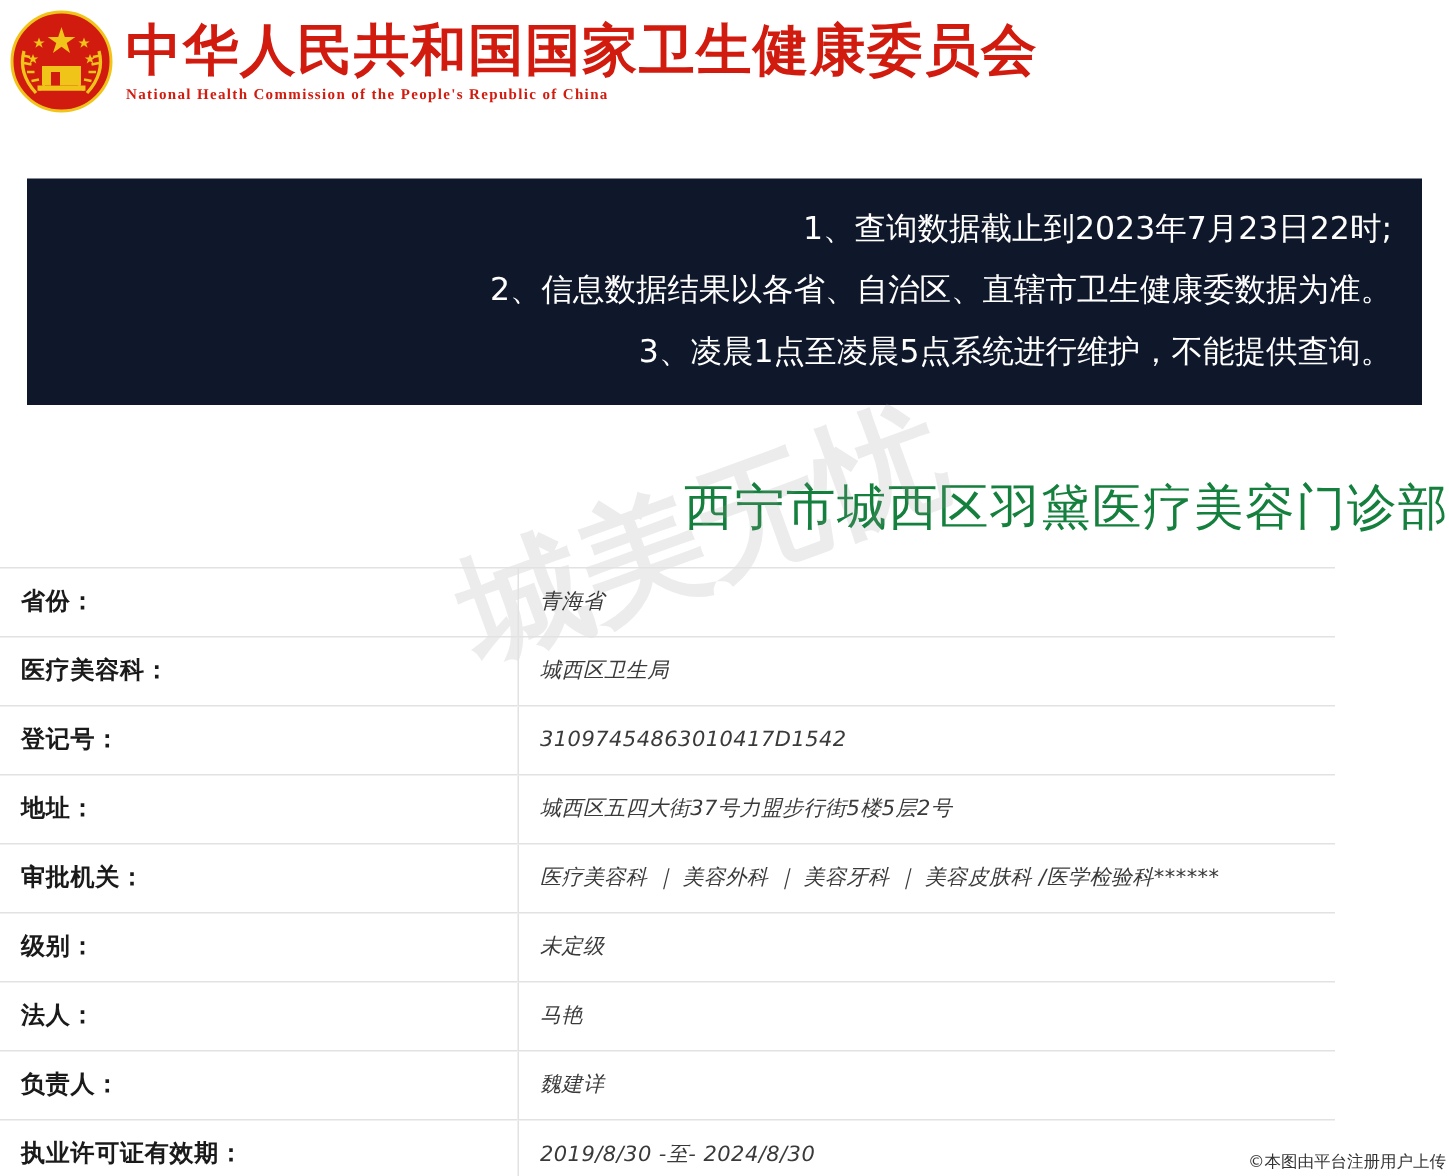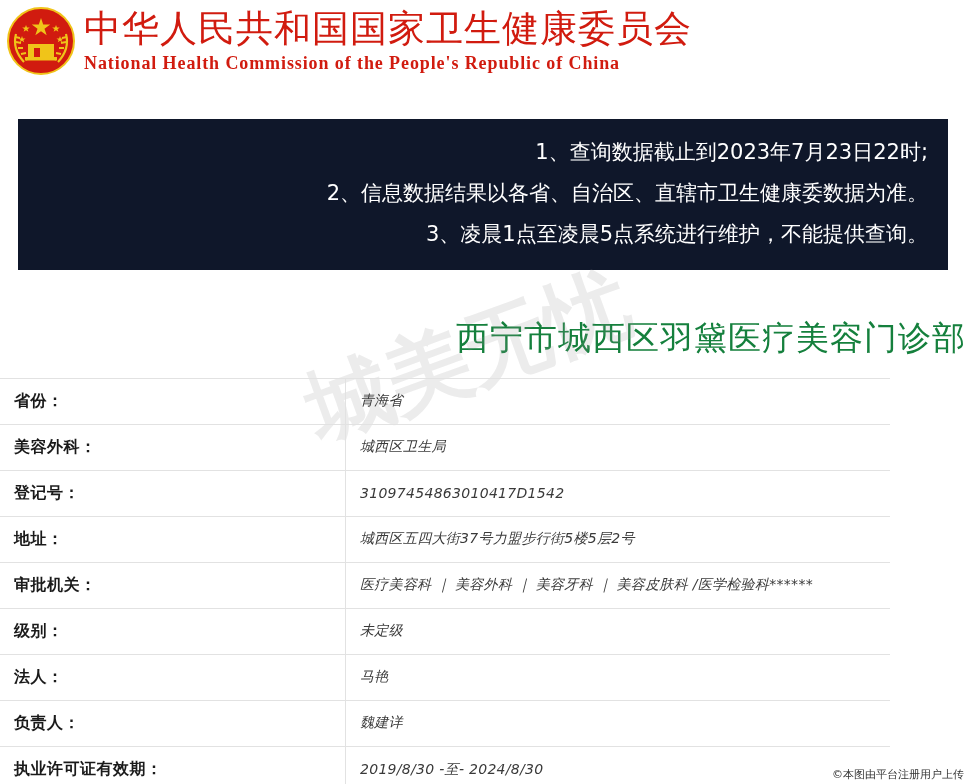--- a/index.html
+++ b/index.html
@@ -44,29 +44,29 @@
   }
   .title-block {
     display: flex;
     flex-direction: column;
     justify-content: center;
     padding-top: 2px;
   }
   .cn-title {
     font-family: "DejaVu Sans", sans-serif;
     font-size: 37px;
-    font-weight: normal;
+    font-weight: bold;
     color: #d11b0f;
     letter-spacing: 1px;
     line-height: 1.05;
     white-space: nowrap;
   }
   .en-title {
     font-family: "Liberation Serif", serif;
-    font-size: 18px;
+    font-size: 10px;
     font-weight: bold;
     color: #d11b0f;
     letter-spacing: 0.9px;
     margin-top: 4px;
     white-space: nowrap;
   }
 
   
   .notice-wrap {
     padding: 36px 18px 0 18px;
@@ -208,21 +208,21 @@
   <div class="inst-name">西宁市城西区羽黛医疗美容门诊部</div>
 </div>
 
 <table class="info-table">
   <tbody>
     <tr>
       <td class="label">省份：</td>
       <td class="value">青海省</td>
     </tr>
     <tr>
-      <td class="label">美容外科：</td>
+      <td class="label">医疗美容科：</td>
       <td class="value">城西区卫生局</td>
     </tr>
     <tr>
       <td class="label">登记号：</td>
       <td class="value">31097454863010417D1542</td>
     </tr>
     <tr>
       <td class="label">地址：</td>
       <td class="value">城西区五四大街37号力盟步行街5楼5层2号</td>
     </tr>

